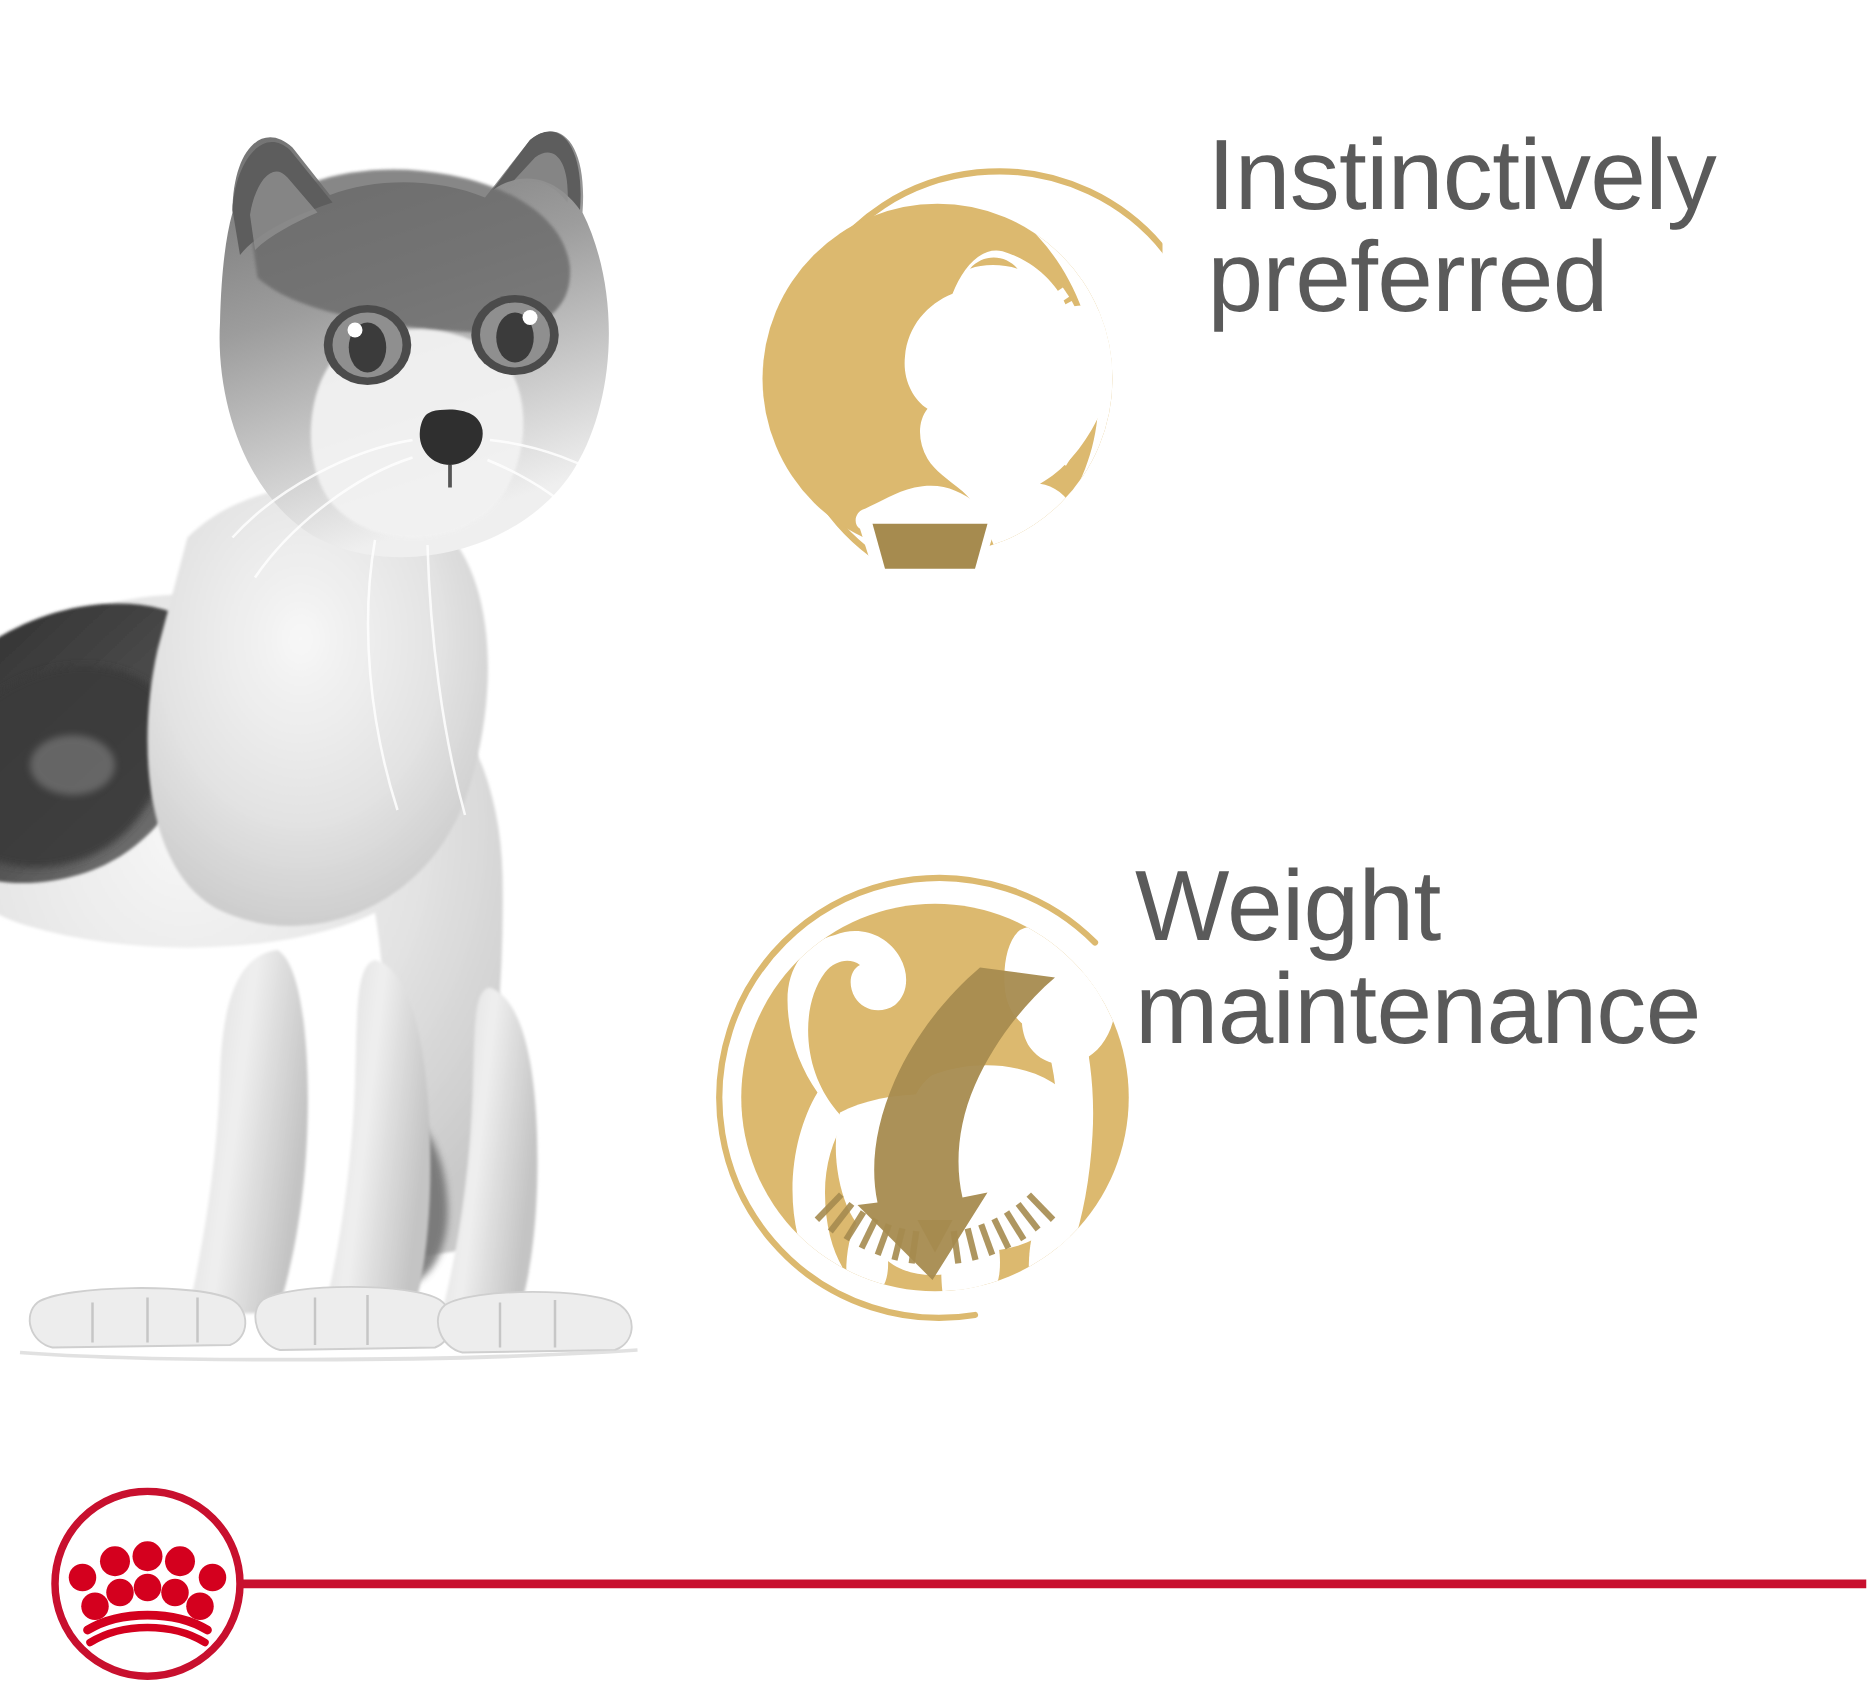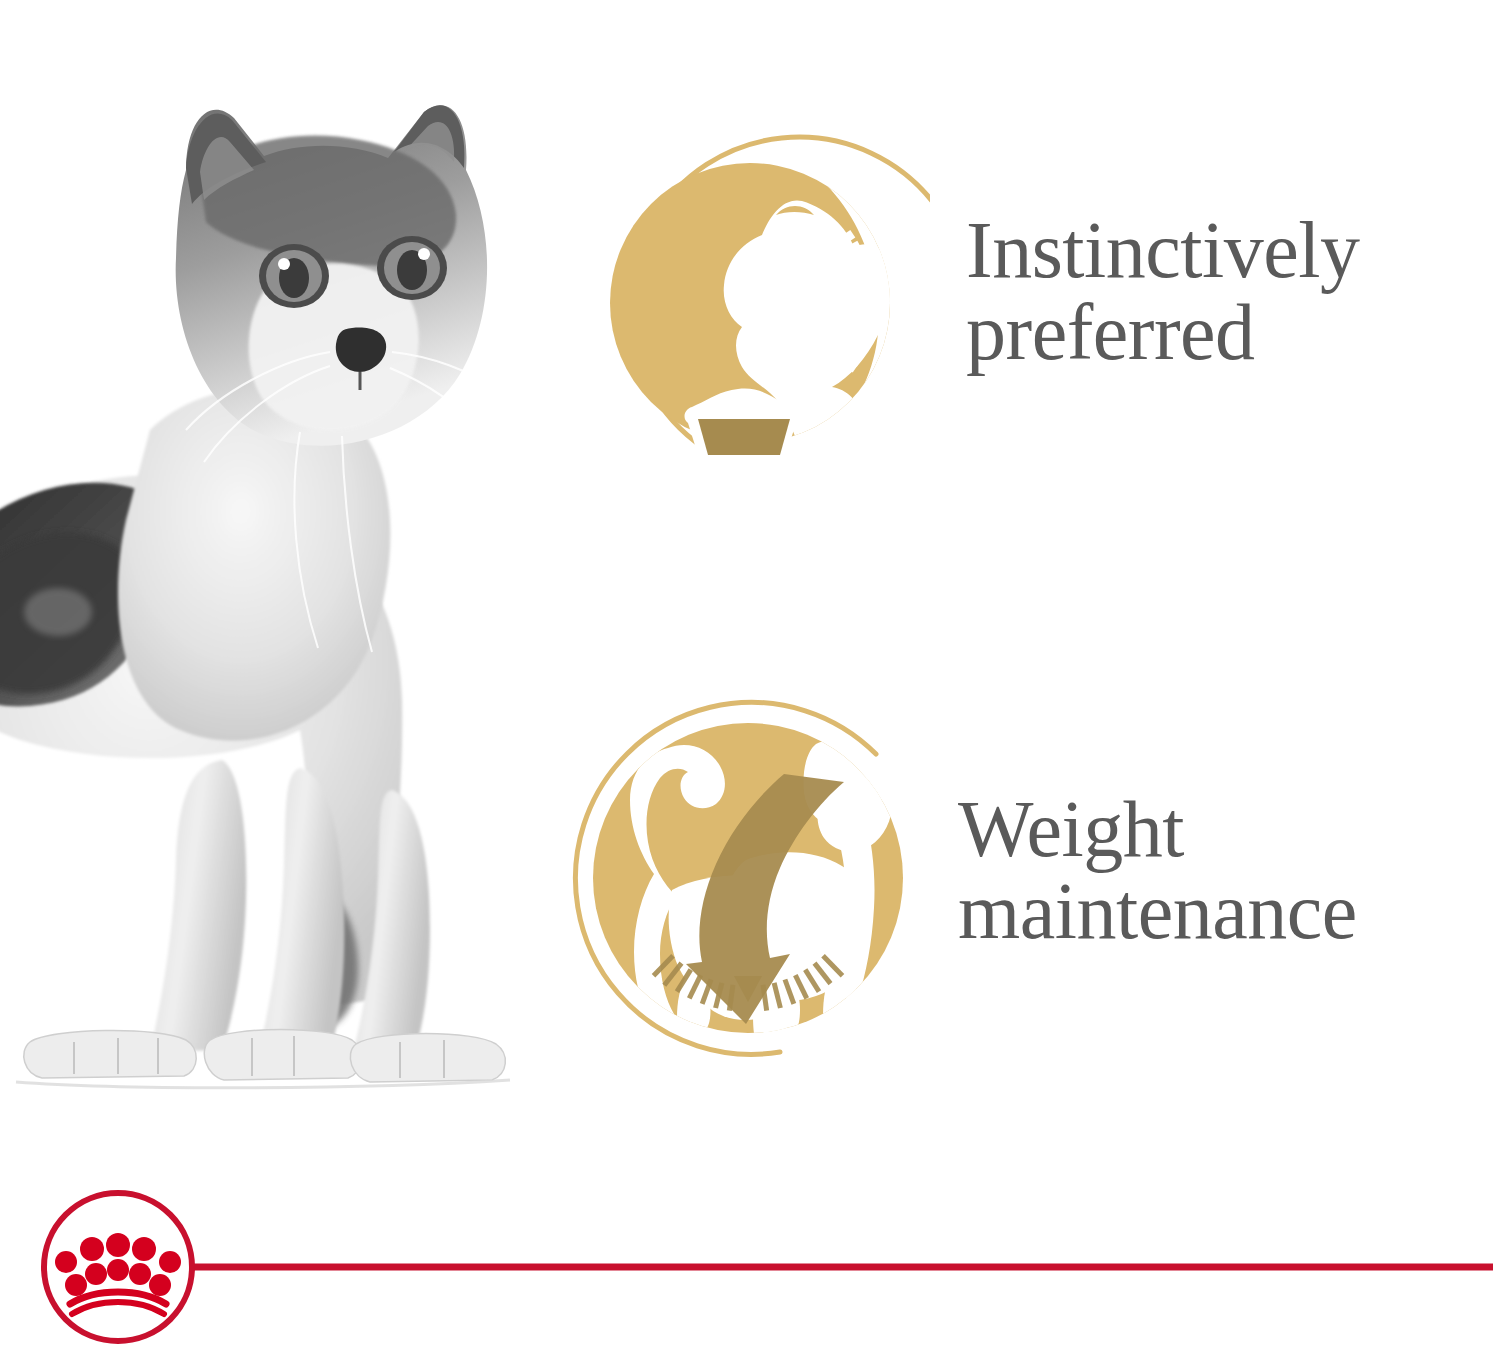--- a/index.html
+++ b/index.html
@@ -6,33 +6,33 @@
   body{width:1500px;height:1349px;position:relative;overflow:hidden;
        font-family:"Liberation Sans","DejaVu Sans",sans-serif;}
 
   .stage{position:absolute;left:0;top:0;width:1500px;height:1349px;background:#fff;}
 
   
   .cat-photo{position:absolute;left:0;top:0;width:520px;height:1110px;overflow:hidden;}
   .cat-photo svg{display:block;}
 
   
-  .feature-row{position:absolute;display:flex;align-items:center;font-family:Liberation Serif, serif;}
+  .feature-row{position:absolute;display:flex;align-items:flex-start;}
   .feature-row .icon-wrap{width:360px;height:380px;position:relative;flex:0 0 auto;}
   .feature-row .icon-wrap svg{position:absolute;left:0;top:0;}
   .feature-label{
      color:#5a5a5a;font-size:80px;line-height:1.02;font-weight:400;
      letter-spacing:-0.5px;white-space:pre-line;
   }
 
   #row-1{left:570px;top:105px;}
   #row-1 .feature-label{margin-left:36px;margin-top:-6px;}
 
   #row-2{left:548px;top:678px;}
-  #row-2 .feature-label{margin-left:50px;margin-top:6px;}
+  #row-2 .feature-label{margin-top:6px;}
 
   
   .brand-bar{position:absolute;left:0;top:1190px;width:1500px;height:160px;}
   .brand-bar svg{display:block;}
 </style>
 </head>
 <body>
 
 <div class="stage">
 

